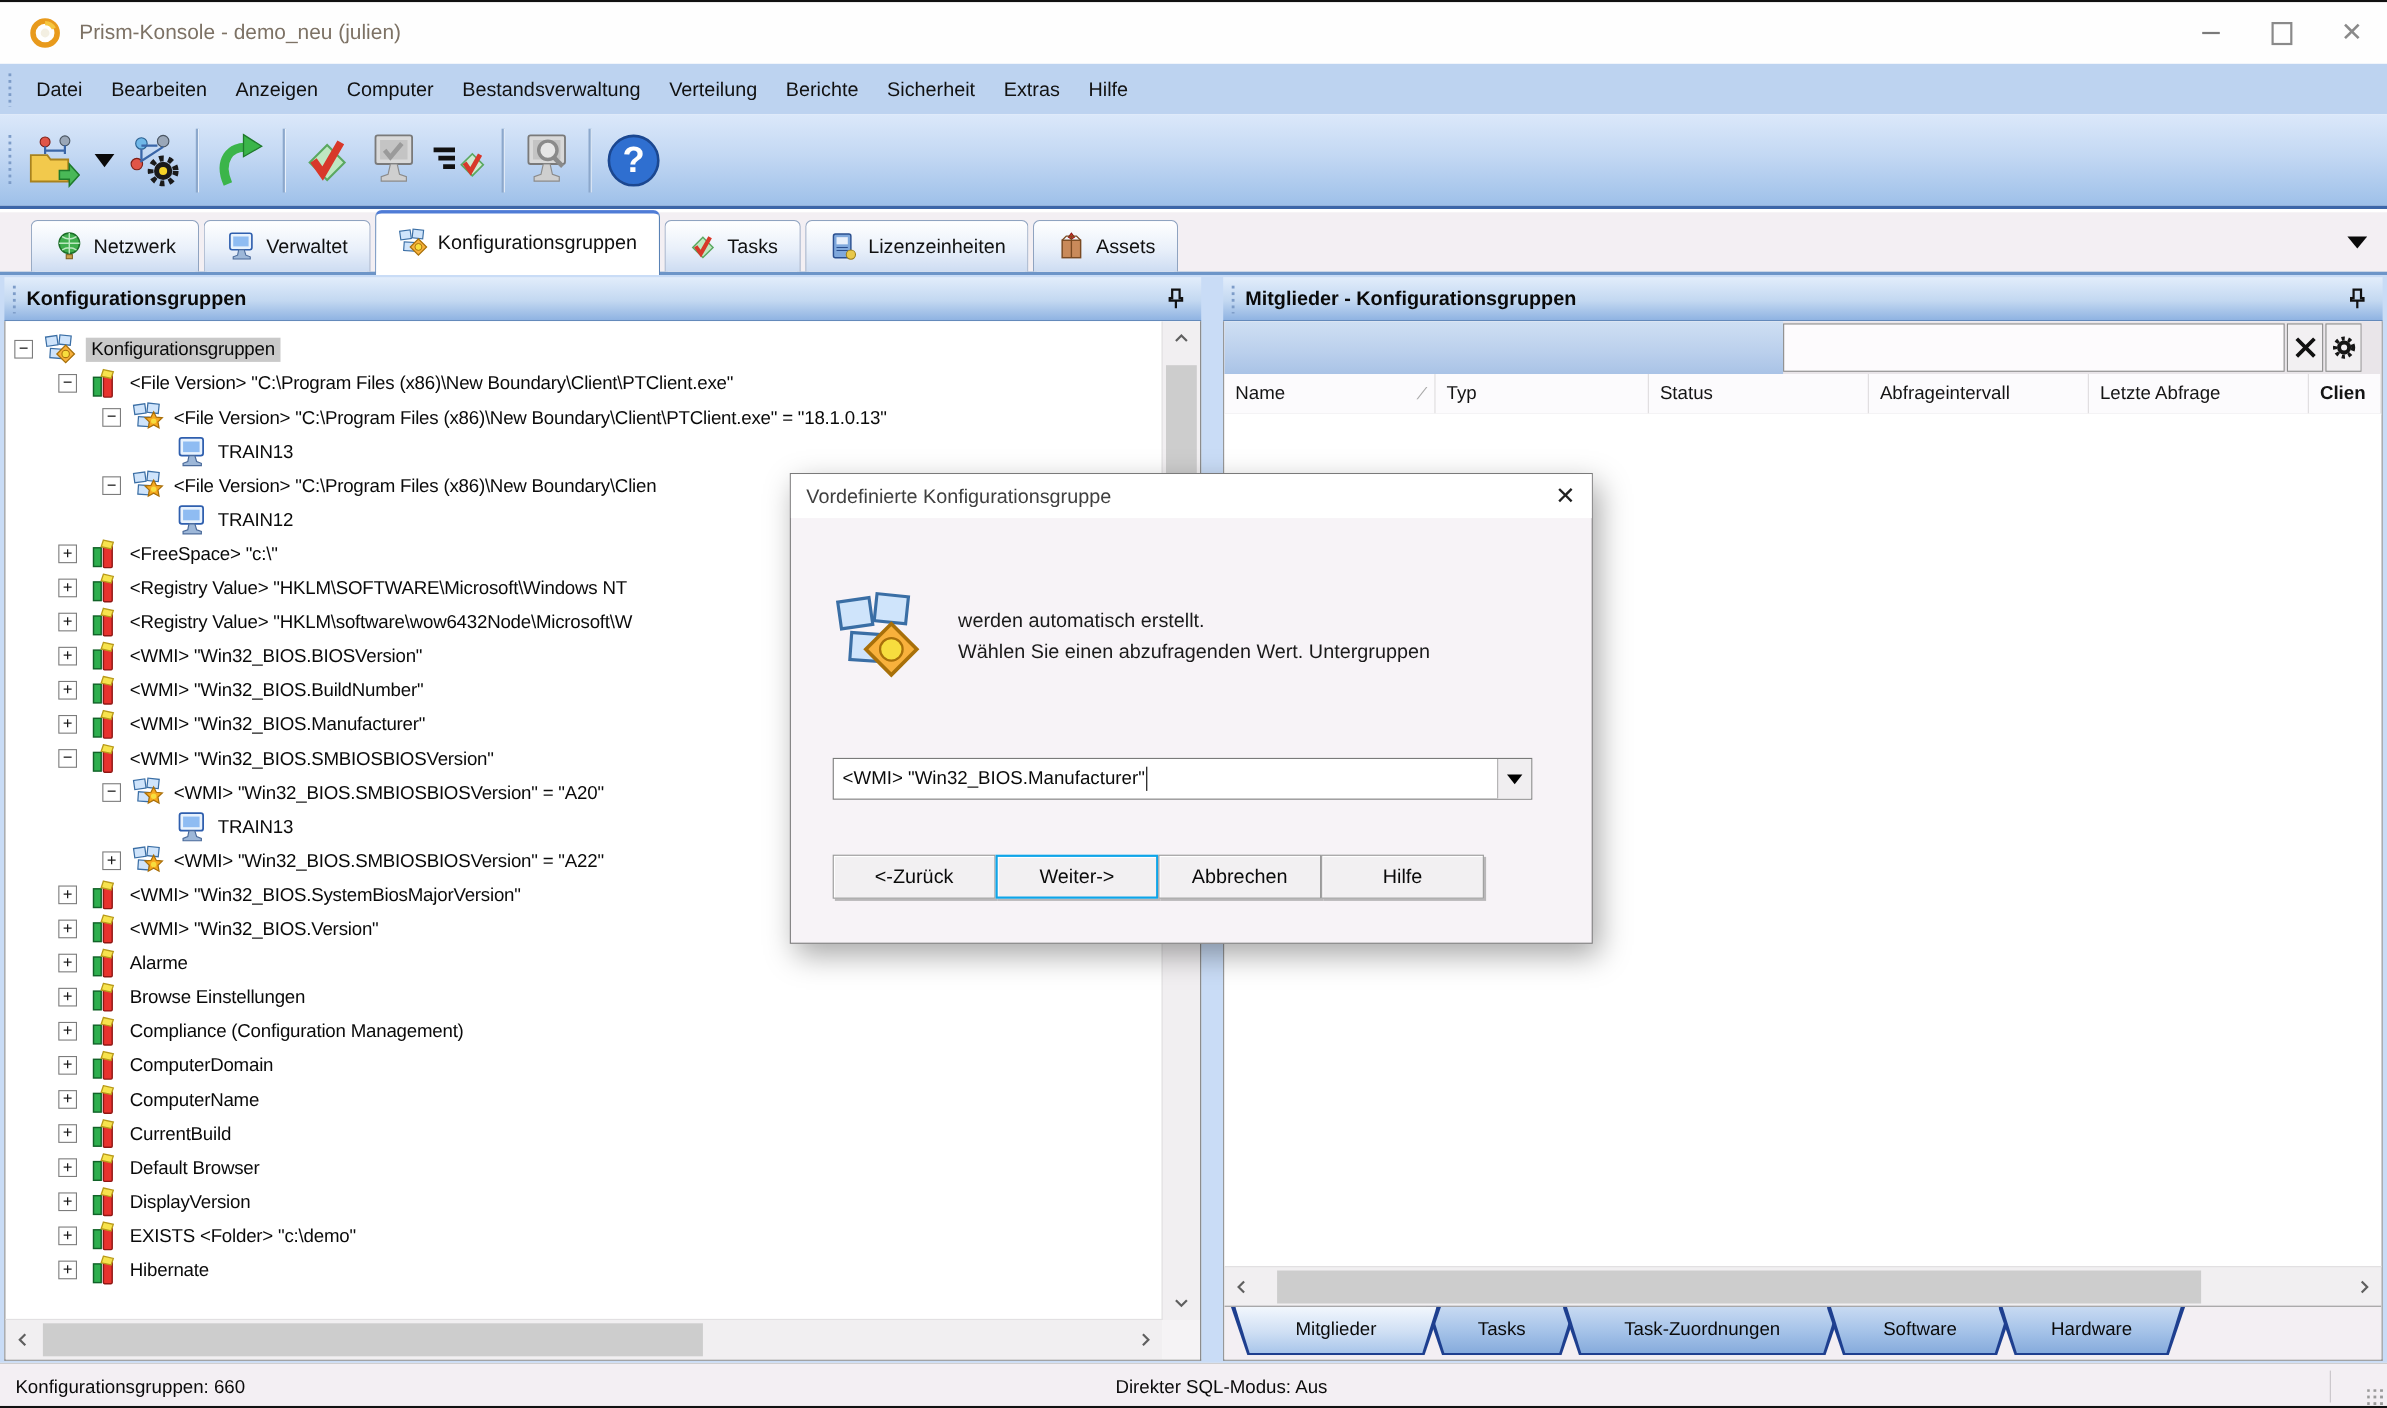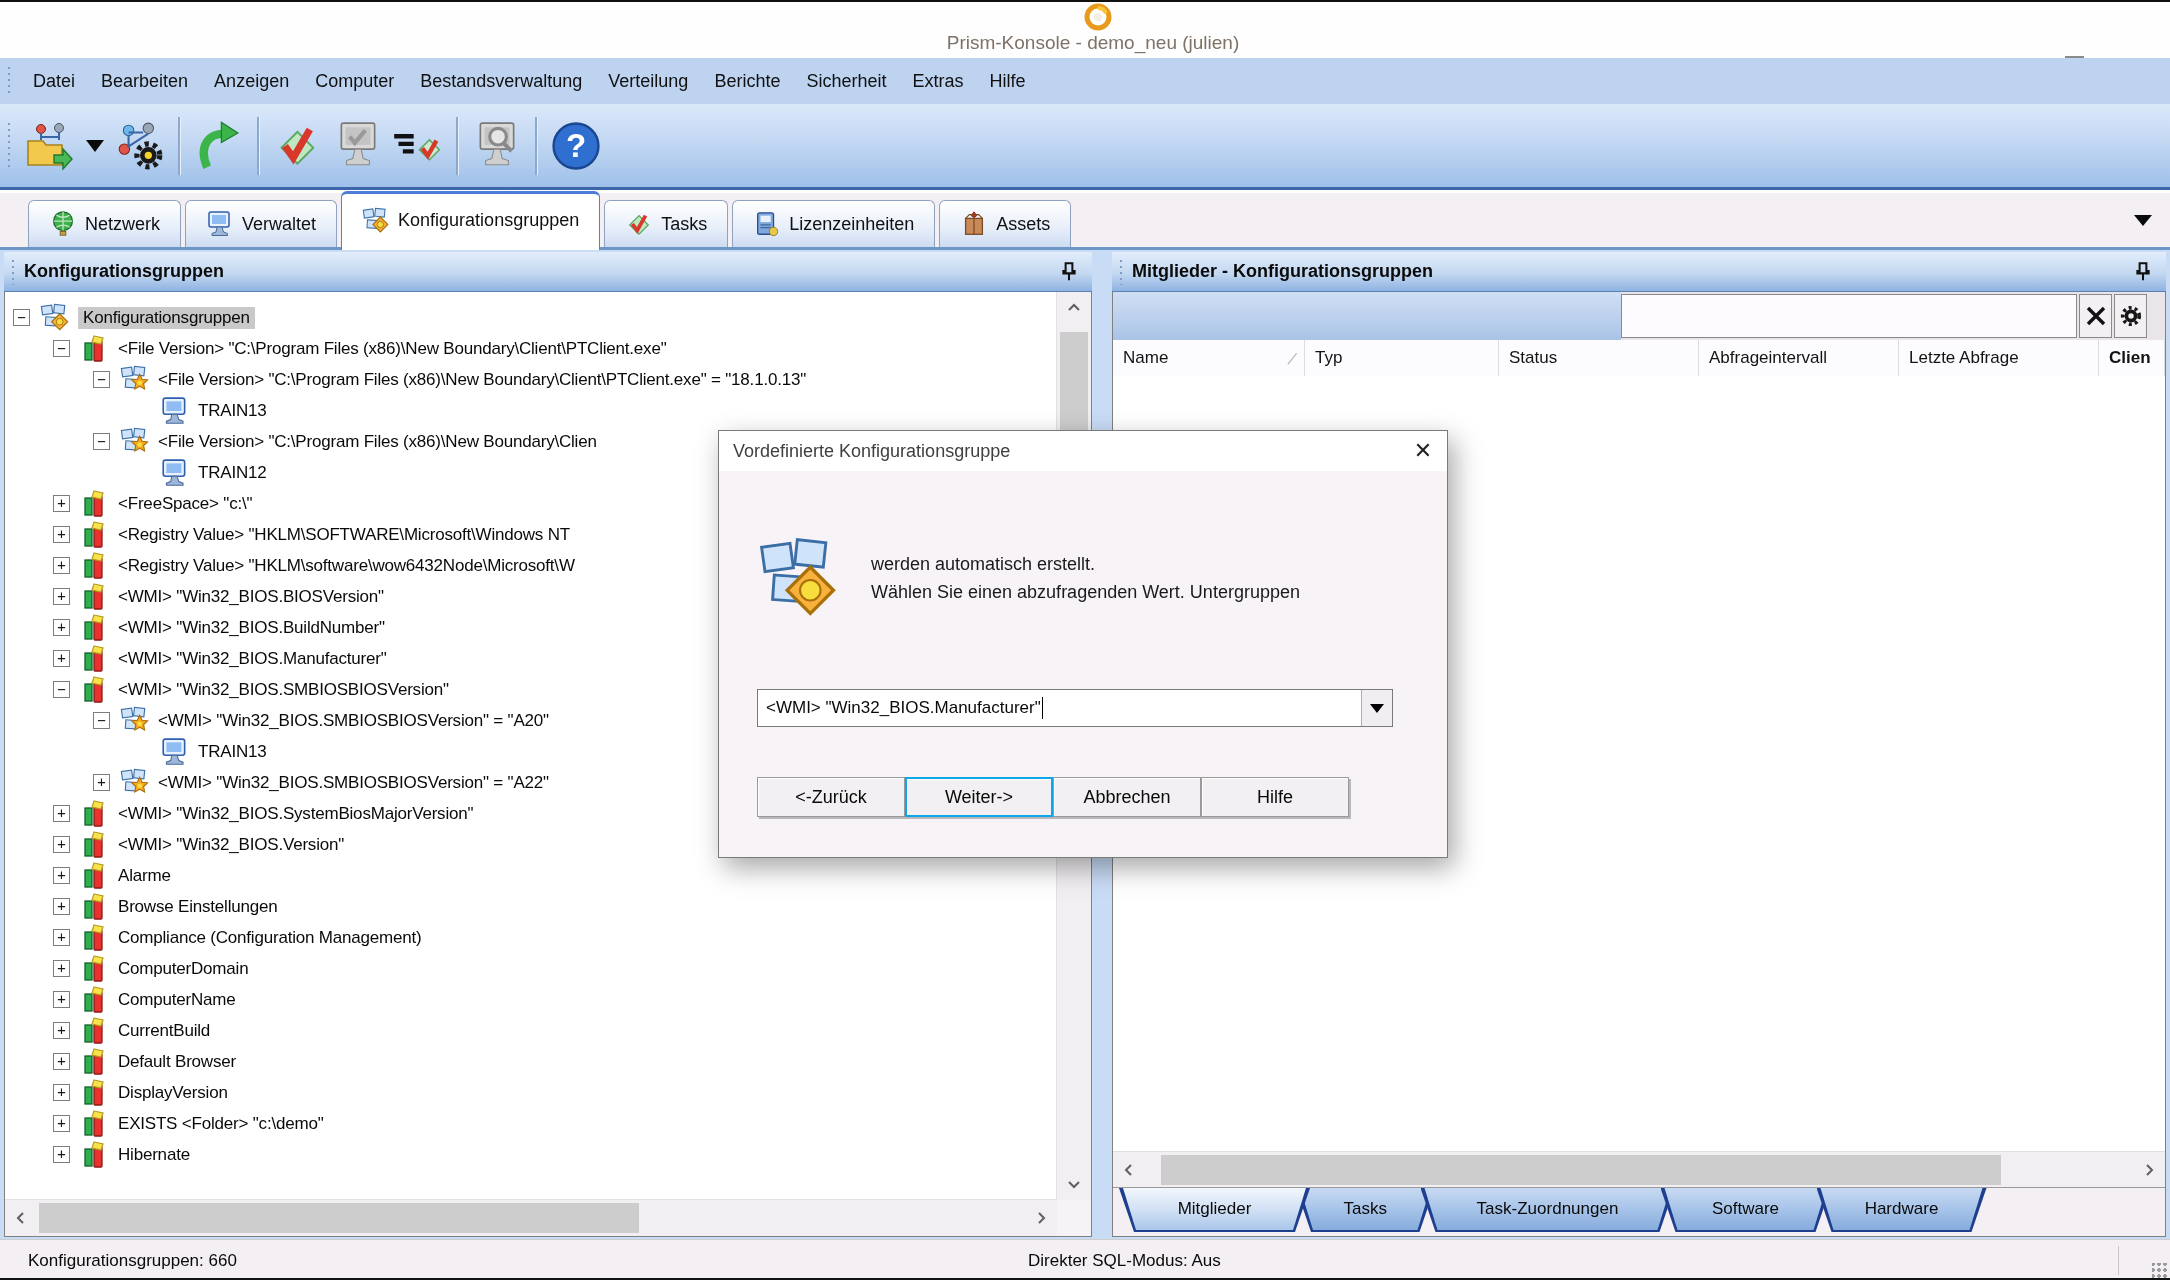--- a/index.html
+++ b/index.html
@@ -1,21 +1,21 @@
 <!DOCTYPE html>
 <html><head>
 <meta charset="utf-8">
 <style>
   html,body{margin:0;padding:0;background:#3a3a3a;font-family:"Liberation Sans",sans-serif;}
   .window{position:relative;width:2170px;height:1280px;background:#fff;overflow:hidden;
           border-top:2px solid #111;border-bottom:2px solid #111;box-sizing:border-box;font-family:"Liberation Sans",sans-serif;}
   .abs{position:absolute;}
 
   
-  .titlebar{left:0;top:0;width:100%;height:56px;background:#fefefe;display:flex;align-items:center;flex-direction:column;}
+  .titlebar{left:0;top:0;width:100%;height:56px;background:#fefefe;display:flex;align-items:center;}
   .app-logo{width:30px;height:30px;margin-left:26px;}
   .title-text{margin-left:16px;font-size:19px;color:#7d7265;}
   .win-controls{margin-left:auto;display:flex;align-items:center;height:100%;}
   .win-btn{width:64px;height:100%;display:flex;align-items:center;justify-content:center;color:#5a5a5a;}
   .glyph-min{width:16px;height:2px;background:#7a7a7a;}
   .glyph-max{width:15px;height:17px;border:2px solid #8a8a8a;}
   .glyph-close{font-size:24px;color:#8a8a8a;line-height:1;}
 
   
   .menubar{left:0;top:56px;width:100%;height:46px;background:#bdd3f0;display:flex;align-items:center;}
@@ -91,21 +91,21 @@
   .bottom-tabs{position:absolute;left:0;right:0;bottom:0;height:48px;background:#f3eff3;border-top:1px solid #9a9a9a;display:flex;align-items:flex-start;padding-left:6px;}
   .btab{position:relative;height:44px;margin-right:-14px;clip-path:polygon(0 0,100% 0,calc(100% - 15px) 100%,15px 100%);background:#1e3f8f;flex:0 0 auto;}
   .btab .in{position:absolute;inset:0 2px 2px 2px;clip-path:polygon(2px 0,calc(100% - 2px) 0,calc(100% - 15px) 100%,15px 100%);
             background:linear-gradient(180deg,#c8daf2 0%,#a7c4e9 50%,#86abdc 100%);
             display:flex;align-items:center;justify-content:center;font-size:17px;color:#0a0a0a;padding:0 30px;}
   .btab.active{z-index:2;}
   .btab.active .in{background:linear-gradient(180deg,#f2f7fd 0%,#cfdff4 55%,#a9c6ea 100%);}
 
   
   .statusbar{left:0;top:1237px;width:100%;height:41px;background:#f3eff3;border-top:1px solid #cfcecf;display:flex;align-items:center;font-size:17px;color:#0a0a0a;}
-  .status-left{margin-left:28px;width:1000px;}
+  .status-left{margin-left:14px;width:1000px;}
   .status-sep{position:absolute;left:2118px;top:6px;bottom:6px;width:1px;background:#c8c4c8;}
   .size-grip{position:absolute;right:2px;bottom:2px;width:16px;height:16px;
              background-image:radial-gradient(#9a9a9a 1.6px,rgba(0,0,0,0) 1.7px);background-size:6px 6px;background-position:bottom right;}
 
   
   .dialog{left:718px;top:428px;width:730px;height:428px;background:#f7f3f7;border:1px solid #7a7a7a;box-shadow:6px 10px 26px rgba(0,0,0,.35);z-index:50;box-sizing:border-box;}
   .dlg-title{height:40px;background:#ffffff;display:flex;align-items:center;padding:0 0 0 14px;}
   .dlg-title-text{font-size:18px;color:#404040;}
   .dlg-close{margin-left:auto;width:48px;height:100%;display:flex;align-items:center;justify-content:center;font-size:22px;color:#222;}
   .dlg-body{position:relative;height:calc(100% - 40px);}

